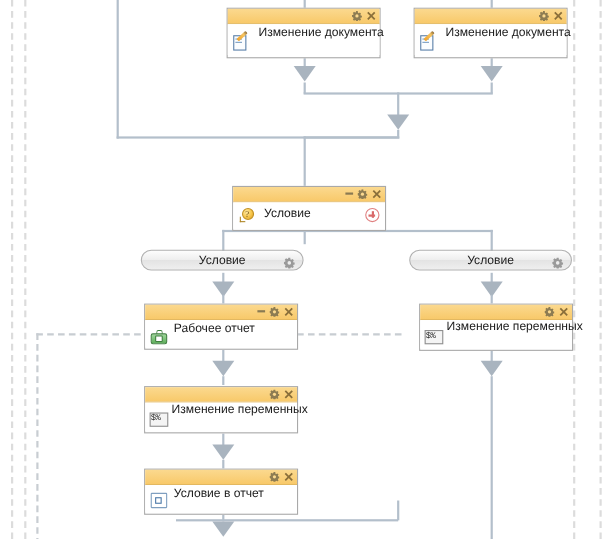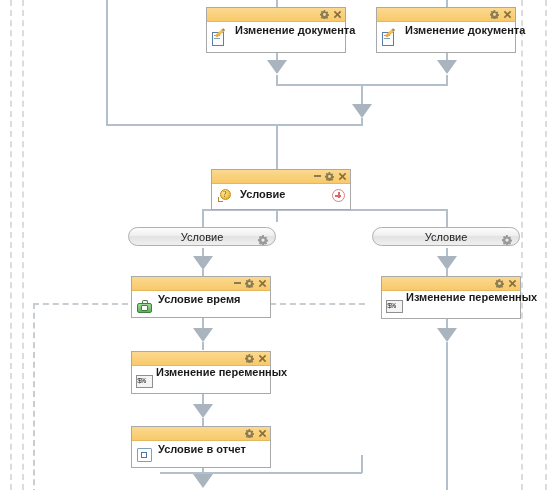--- a/index.html
+++ b/index.html
@@ -52,21 +52,20 @@
   .node-body{
     position:relative;
     height:28px;
     background:#fff;
     box-sizing:border-box;
   }
   .node-label{
     position:absolute;left:28px;top:2px;
     font-size:11px;color:#1a1a1a;white-space:nowrap;
     line-height:12px;
-    font-weight:bold;
   }
   .node-icon{
     position:absolute;left:5px;top:10px;
     width:16px;height:15px;
   }
 
   
   .ctl{cursor:pointer;line-height:0;display:inline-block;}
   .ctl-min{
     width:7px;height:0;border-bottom:2px solid #8a7a52;margin-bottom:1px;
@@ -333,21 +332,21 @@
             <circle cx="8" cy="8" r="2.6" fill="#fbd98f"></circle>
           </svg>
       </span>
       <span class="ctl ctl-close">
         <svg width="9" height="9" viewBox="0 0 10 10">
             <path stroke="#8a6f3a" stroke-width="1.8" d="M1.5 1.5l7 7M8.5 1.5l-7 7"></path>
           </svg>
       </span>
     </div>
     <div class="node-body" style="height:25px;">
-      <span class="node-label" style="left:26px;top:2px;">Условие время</span>
+      <span class="node-label" style="left:26px;top:2px;">Рабочее отчет</span>
       <span class="node-icon" style="top:9px;left:5px;">
         <span class="ico-clock"><span class="handle"></span><span class="case"></span><span class="dial"></span></span>
       </span>
     </div>
   </div>
 
   <div class="node" style="left:131px;top:351px;width:140px;height:43px;">
     <div class="node-head">
       <span class="ctl ctl-gear">
         <svg width="9" height="9" viewBox="0 0 16 16">

